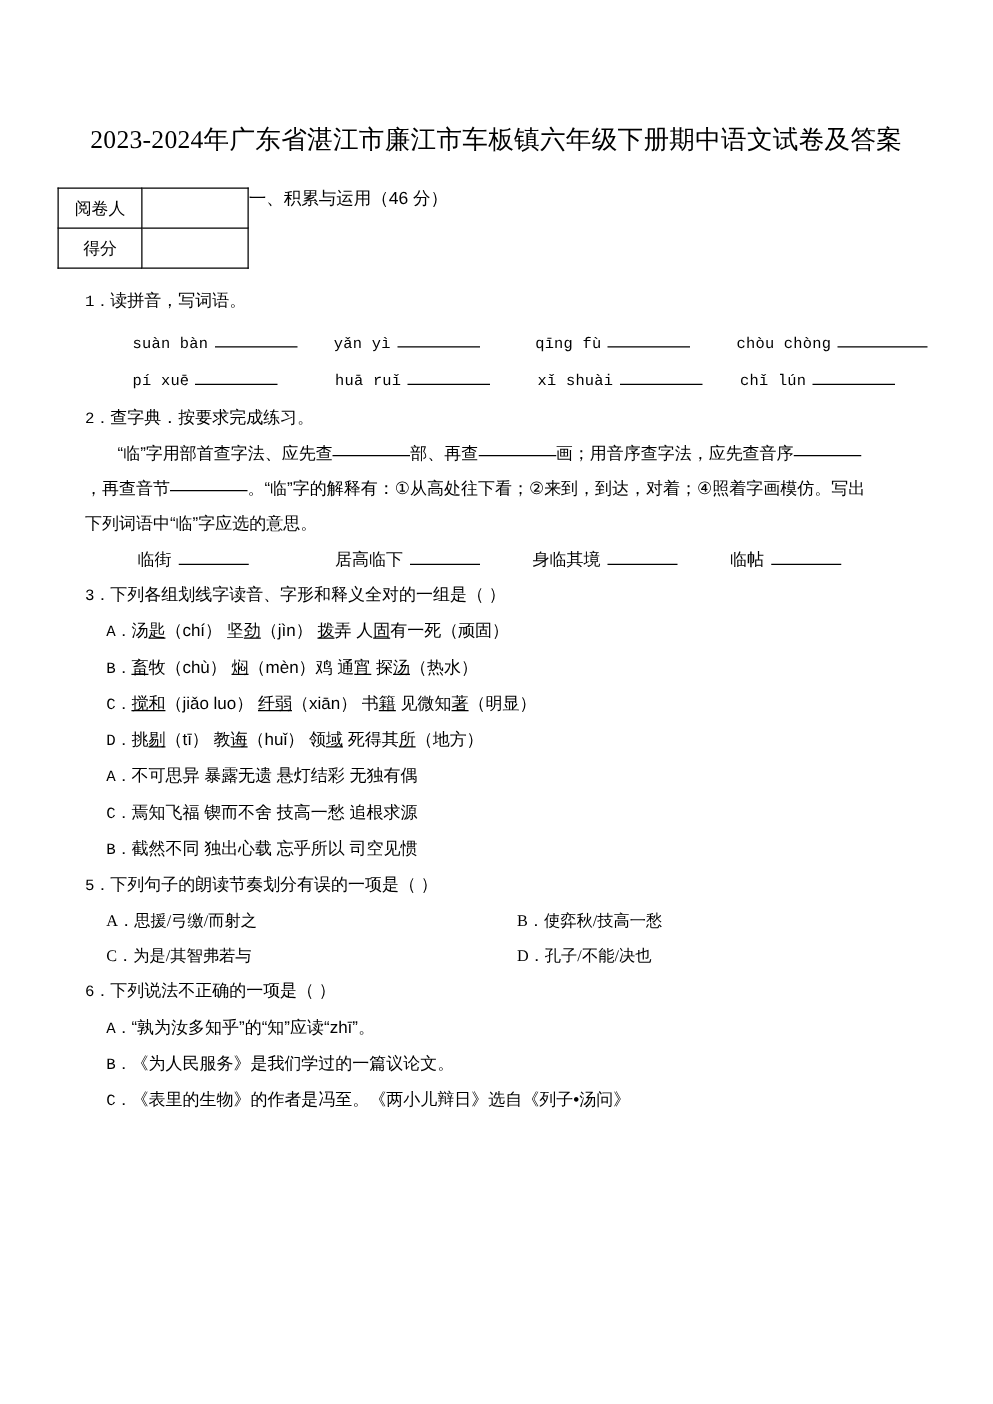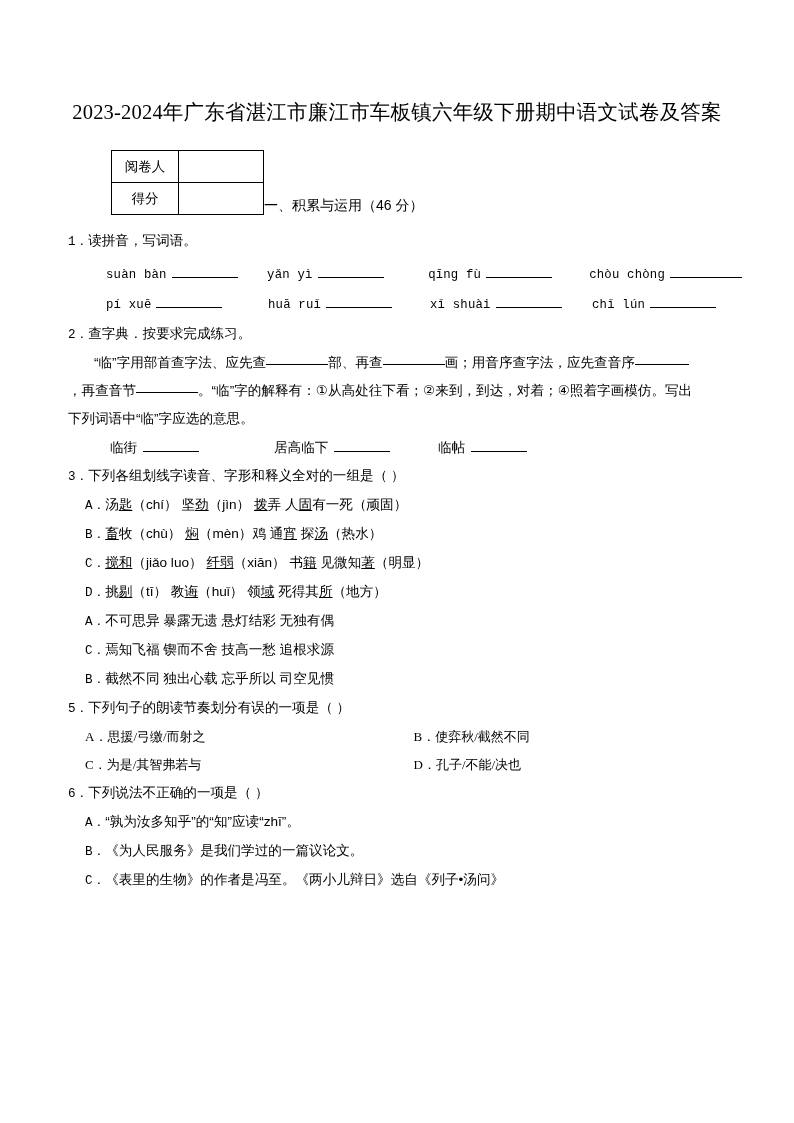--- a/index.html
+++ b/index.html
@@ -31,23 +31,23 @@
     line-height: 40px;
     text-align: center;
     margin: 0;
     padding: 92px 58px 0 58px;
     letter-spacing: 0.2px;
   }
 
   
   .section-row {
     display: flex;
-    align-items: flex-end;
+    align-items: flex-start;
     margin: 18px 0 0 0;
-    padding-left: 111px;
+    padding-left: 46px;
   }
   table.score-table {
     border-collapse: collapse;
     table-layout: fixed;
     width: 150px;
   }
   table.score-table td {
     border: 1.2px solid #000;
     height: 31px;
     font-size: 13.5px;
@@ -238,39 +238,43 @@
     <div class="word-row">
       <div class="word-cell">
           <span class="wd">临街</span>
           <span class="blank-line w56"></span>
         </div>
       <div class="word-cell">
           <span class="wd">居高临下</span>
           <span class="blank-line w56"></span>
         </div>
       <div class="word-cell">
+          <span class="wd">身临其境</span>
+          <span class="blank-line w56"></span>
+        </div>
+      <div class="word-cell">
           <span class="wd">临帖</span>
           <span class="blank-line w56"></span>
         </div>
     </div>
 
     <p class="q"><span class="qnum">3．</span><span>下列各组划线字读音、字形和释义全对的一组是（      ）</span></p>
     <p class="opt"><span class="lt">A．</span><span class="rich"><span style="text-decoration: none;">汤</span><span class="uline" style="text-decoration: underline;">匙</span><span style="text-decoration: none;">（chí）  坚</span><span class="uline" style="text-decoration: underline;">劲</span><span style="text-decoration: none;">（jìn）  </span><span class="uline" style="text-decoration: underline;">拨</span><span style="text-decoration: none;">弄 人</span><span class="uline" style="text-decoration: underline;">固</span><span style="text-decoration: none;">有一死（顽固）</span></span></p>
     <p class="opt"><span class="lt">B．</span><span class="rich"><span class="uline" style="text-decoration: underline;">畜</span><span style="text-decoration: none;">牧（chù）  </span><span class="uline" style="text-decoration: underline;">焖</span><span style="text-decoration: none;">（mèn）鸡 通</span><span class="uline" style="text-decoration: underline;">宵</span><span style="text-decoration: none;"> 探</span><span class="uline" style="text-decoration: underline;">汤</span><span style="text-decoration: none;">（热水）</span></span></p>
     <p class="opt"><span class="lt">C．</span><span class="rich"><span class="uline" style="text-decoration: underline;">搅和</span><span style="text-decoration: none;">（jiǎo luo）  </span><span class="uline" style="text-decoration: underline;">纤弱</span><span style="text-decoration: none;">（xiān）  书</span><span class="uline" style="text-decoration: underline;">籍</span><span style="text-decoration: none;"> 见微知</span><span class="uline" style="text-decoration: underline;">著</span><span style="text-decoration: none;">（明显）</span></span></p>
     <p class="opt"><span class="lt">D．</span><span class="rich"><span style="text-decoration: none;">挑</span><span class="uline" style="text-decoration: underline;">剔</span><span style="text-decoration: none;">（tī）  教</span><span class="uline" style="text-decoration: underline;">诲</span><span style="text-decoration: none;">（huǐ）  领</span><span class="uline" style="text-decoration: underline;">域</span><span style="text-decoration: none;"> 死得其</span><span class="uline" style="text-decoration: underline;">所</span><span style="text-decoration: none;">（地方）</span></span></p>
 
     <p class="opt"><span class="lt">A．</span><span>不可思异 暴露无遗 悬灯结彩 无独有偶</span></p>
     <p class="opt"><span class="lt">C．</span><span>焉知飞福 锲而不舍 技高一愁 追根求源</span></p>
     <p class="opt"><span class="lt">B．</span><span>截然不同 独出心载 忘乎所以 司空见惯</span></p>
 
     <p class="q"><span class="qnum">5．</span><span>下列句子的朗读节奏划分有误的一项是（      ）</span></p>
     <div class="opt-2col">
       <div class="col"><span class="lt">A．</span><span>思援/弓缴/而射之</span></div>
-      <div class="col"><span class="lt">B．</span><span>使弈秋/截然不同</span></div>
+      <div class="col"><span class="lt">B．</span><span>使弈秋/技高一愁</span></div>
     </div>
     <div class="opt-2col">
       <div class="col"><span class="lt">C．</span><span>为是/其智弗若与</span></div>
       <div class="col"><span class="lt">D．</span><span>孔子/不能/决也</span></div>
     </div>
 
     <p class="q"><span class="qnum">6．</span><span>下列说法不正确的一项是（      ）</span></p>
     <p class="opt"><span class="lt">A．</span><span>“孰为汝多知乎”的“知”应读“zhī”。</span></p>
     <p class="opt"><span class="lt">B．</span><span>《为人民服务》是我们学过的一篇议论文。</span></p>
     <p class="opt"><span class="lt">C．</span><span>《表里的生物》的作者是冯至。《两小儿辩日》选自《列子•汤问》</span></p>

